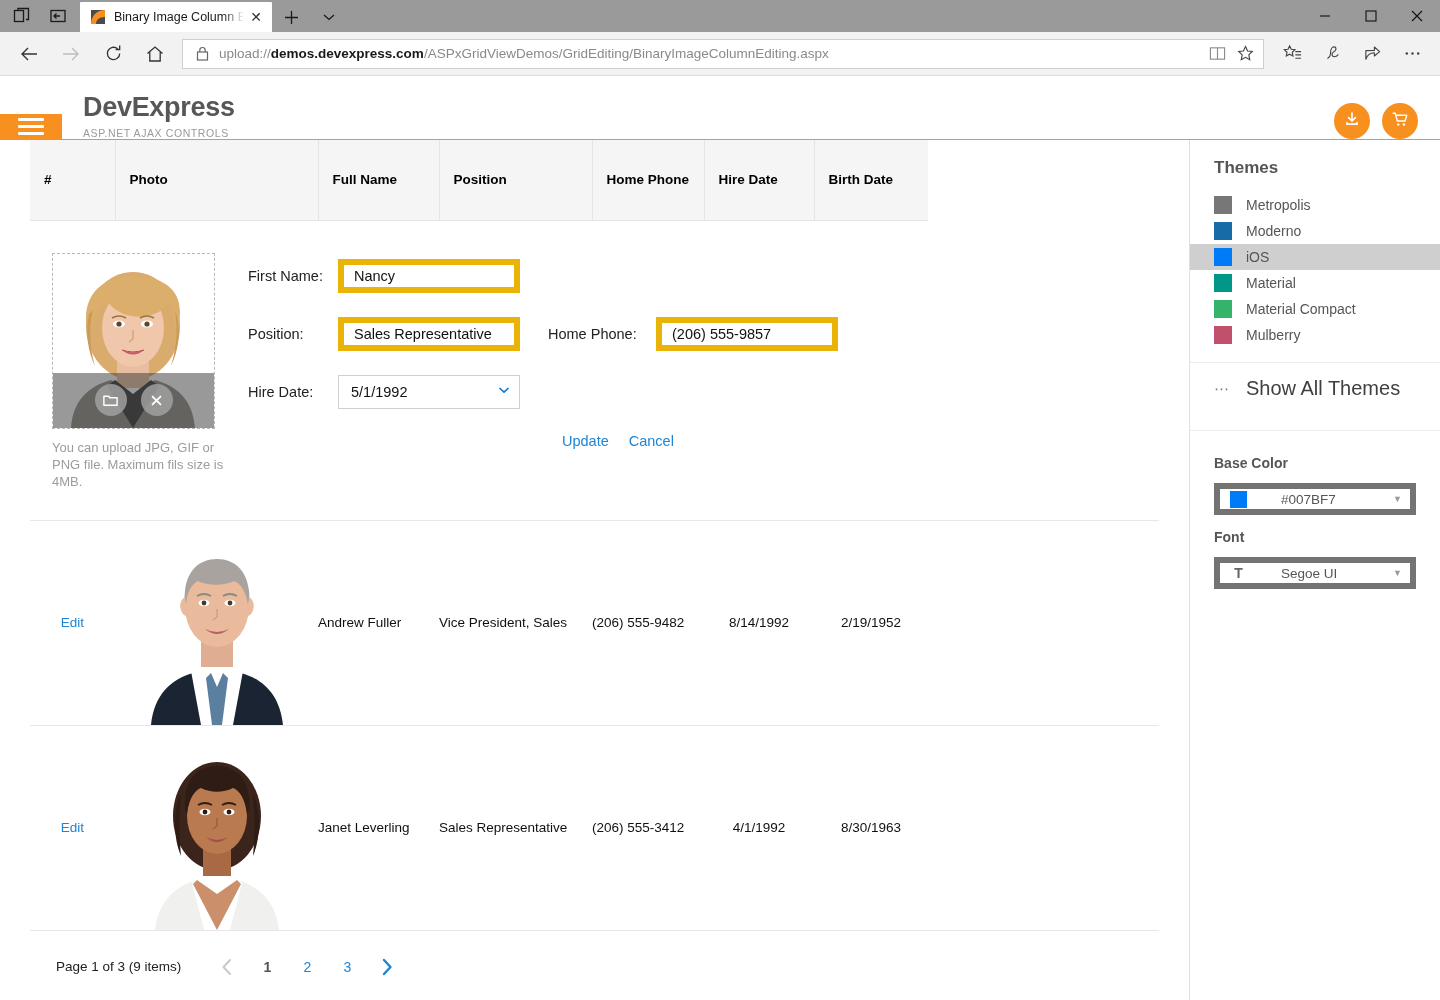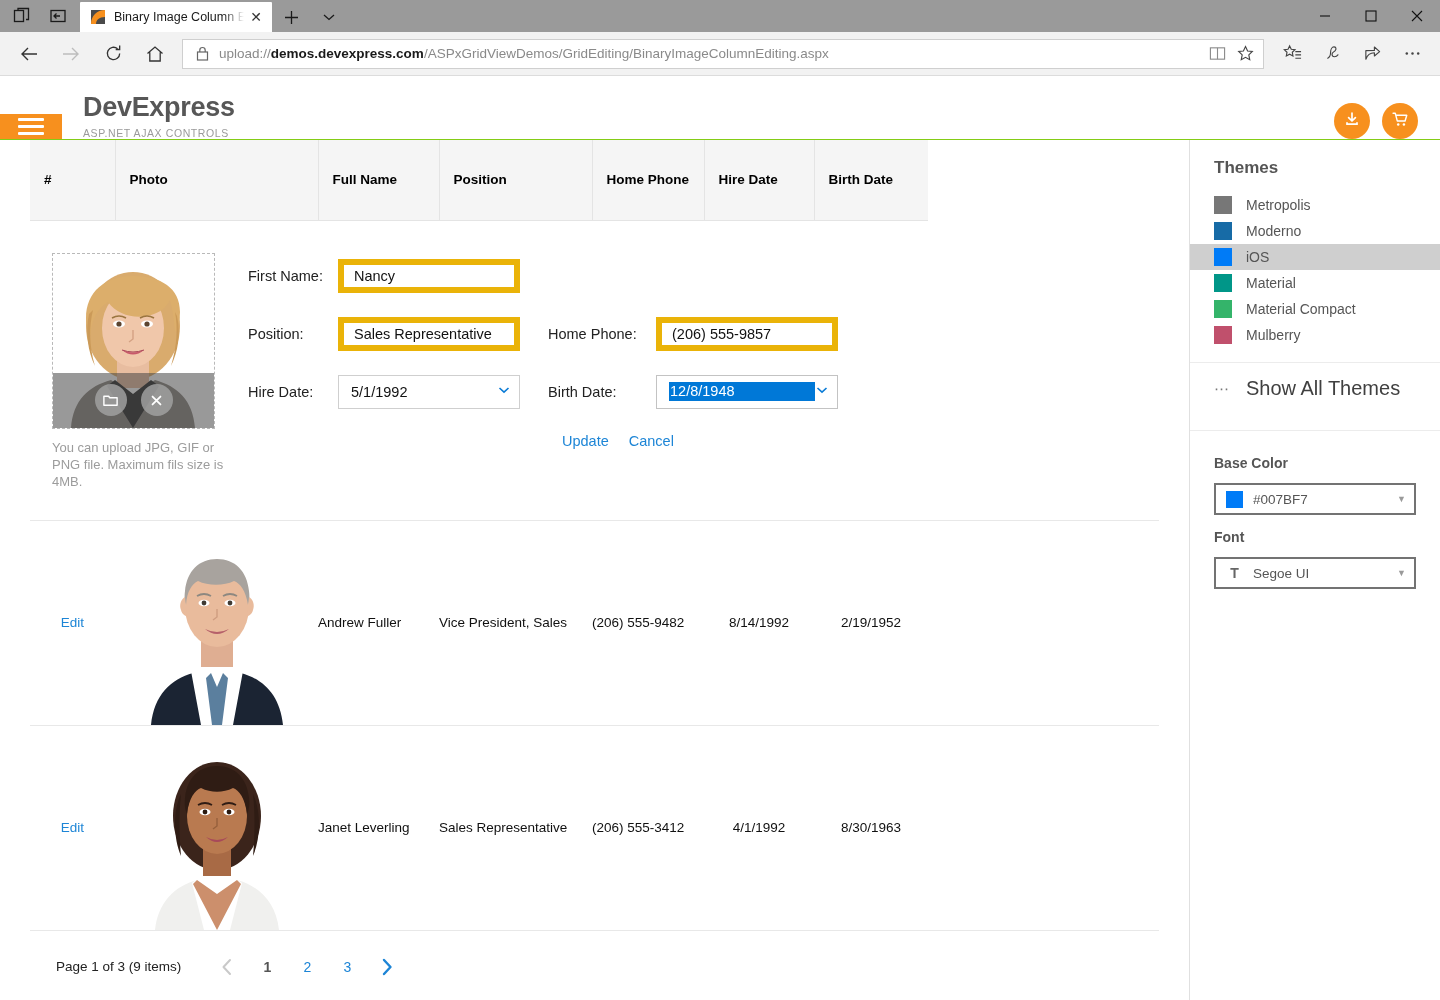--- a/index.html
+++ b/index.html
@@ -319,22 +319,22 @@
   .show-all {
     display: flex; align-items: center;
     padding: 14px 24px 16px 24px;
   }
   .dots { width: 18px; margin-right: 14px; color: #777; font-size: 15px; letter-spacing: 1.5px; }
   .show-all-label { font-size: 20px; color: #404040; }
 
   .sb-block { padding: 14px 24px 0 24px; }
   .sb-heading { font-size: 14px; font-weight: 700; color: #555; margin-bottom: 12px; }
   .sb-select {
-    height: 32px; border: 2px solid #737373; background: #fff;
-    display: flex; align-items: center; padding: 0 8px 0 10px;
+    height: 32px; border: 6px solid #737373; background: #fff;
+    display: flex; align-items: center; padding: 0 8px 0 10px; gap: 24px;
   }
   .sb-select .sw {
     width: 17px; height: 17px; flex: none; margin-right: 10px;
   }
   .sb-select .tglyph {
     width: 17px; flex: none; margin-right: 10px;
     color: #666; font-size: 14px; text-align: center; font-weight: 700;
   }
   .sb-select .txt { flex: 1; font-size: 13.5px; color: #555; }
   .sb-select .dn { color: #9a9a9a; font-size: 9px; }
@@ -593,31 +593,20 @@
                     <span class="flabel">Home Phone:</span>
                     <input class="finput" value="(206) 555-9857" style="">
                   </div>
                 </div>
 
                 <div class="field-row">
                   <div class="fgroup left">
                     <span class="flabel">Hire Date:</span>
                     <div class="fselect">
                       <span class="val">5/1/1992</span>
-                      <span class="caret">
-                        <svg width="14" height="14" viewBox="0 0 14 14">
-                            <path d="M2.5 5l4.5 4.2L11.5 5" fill="none" stroke="#0a7bd6" stroke-width="1.6"></path>
-                          </svg>
-                      </span>
-                    </div>
-                  </div>
-                  <div class="fgroup right">
-                    <span class="flabel">Birth Date:</span>
-                    <div class="fselect focused">
-                      <span class="val selected">12/8/1948</span>
                       <span class="caret">
                         <svg width="14" height="14" viewBox="0 0 14 14">
                             <path d="M2.5 5l4.5 4.2L11.5 5" fill="none" stroke="#0a7bd6" stroke-width="1.6"></path>
                           </svg>
                       </span>
                     </div>
                   </div>
                 </div>
 
                 <div class="form-actions">

